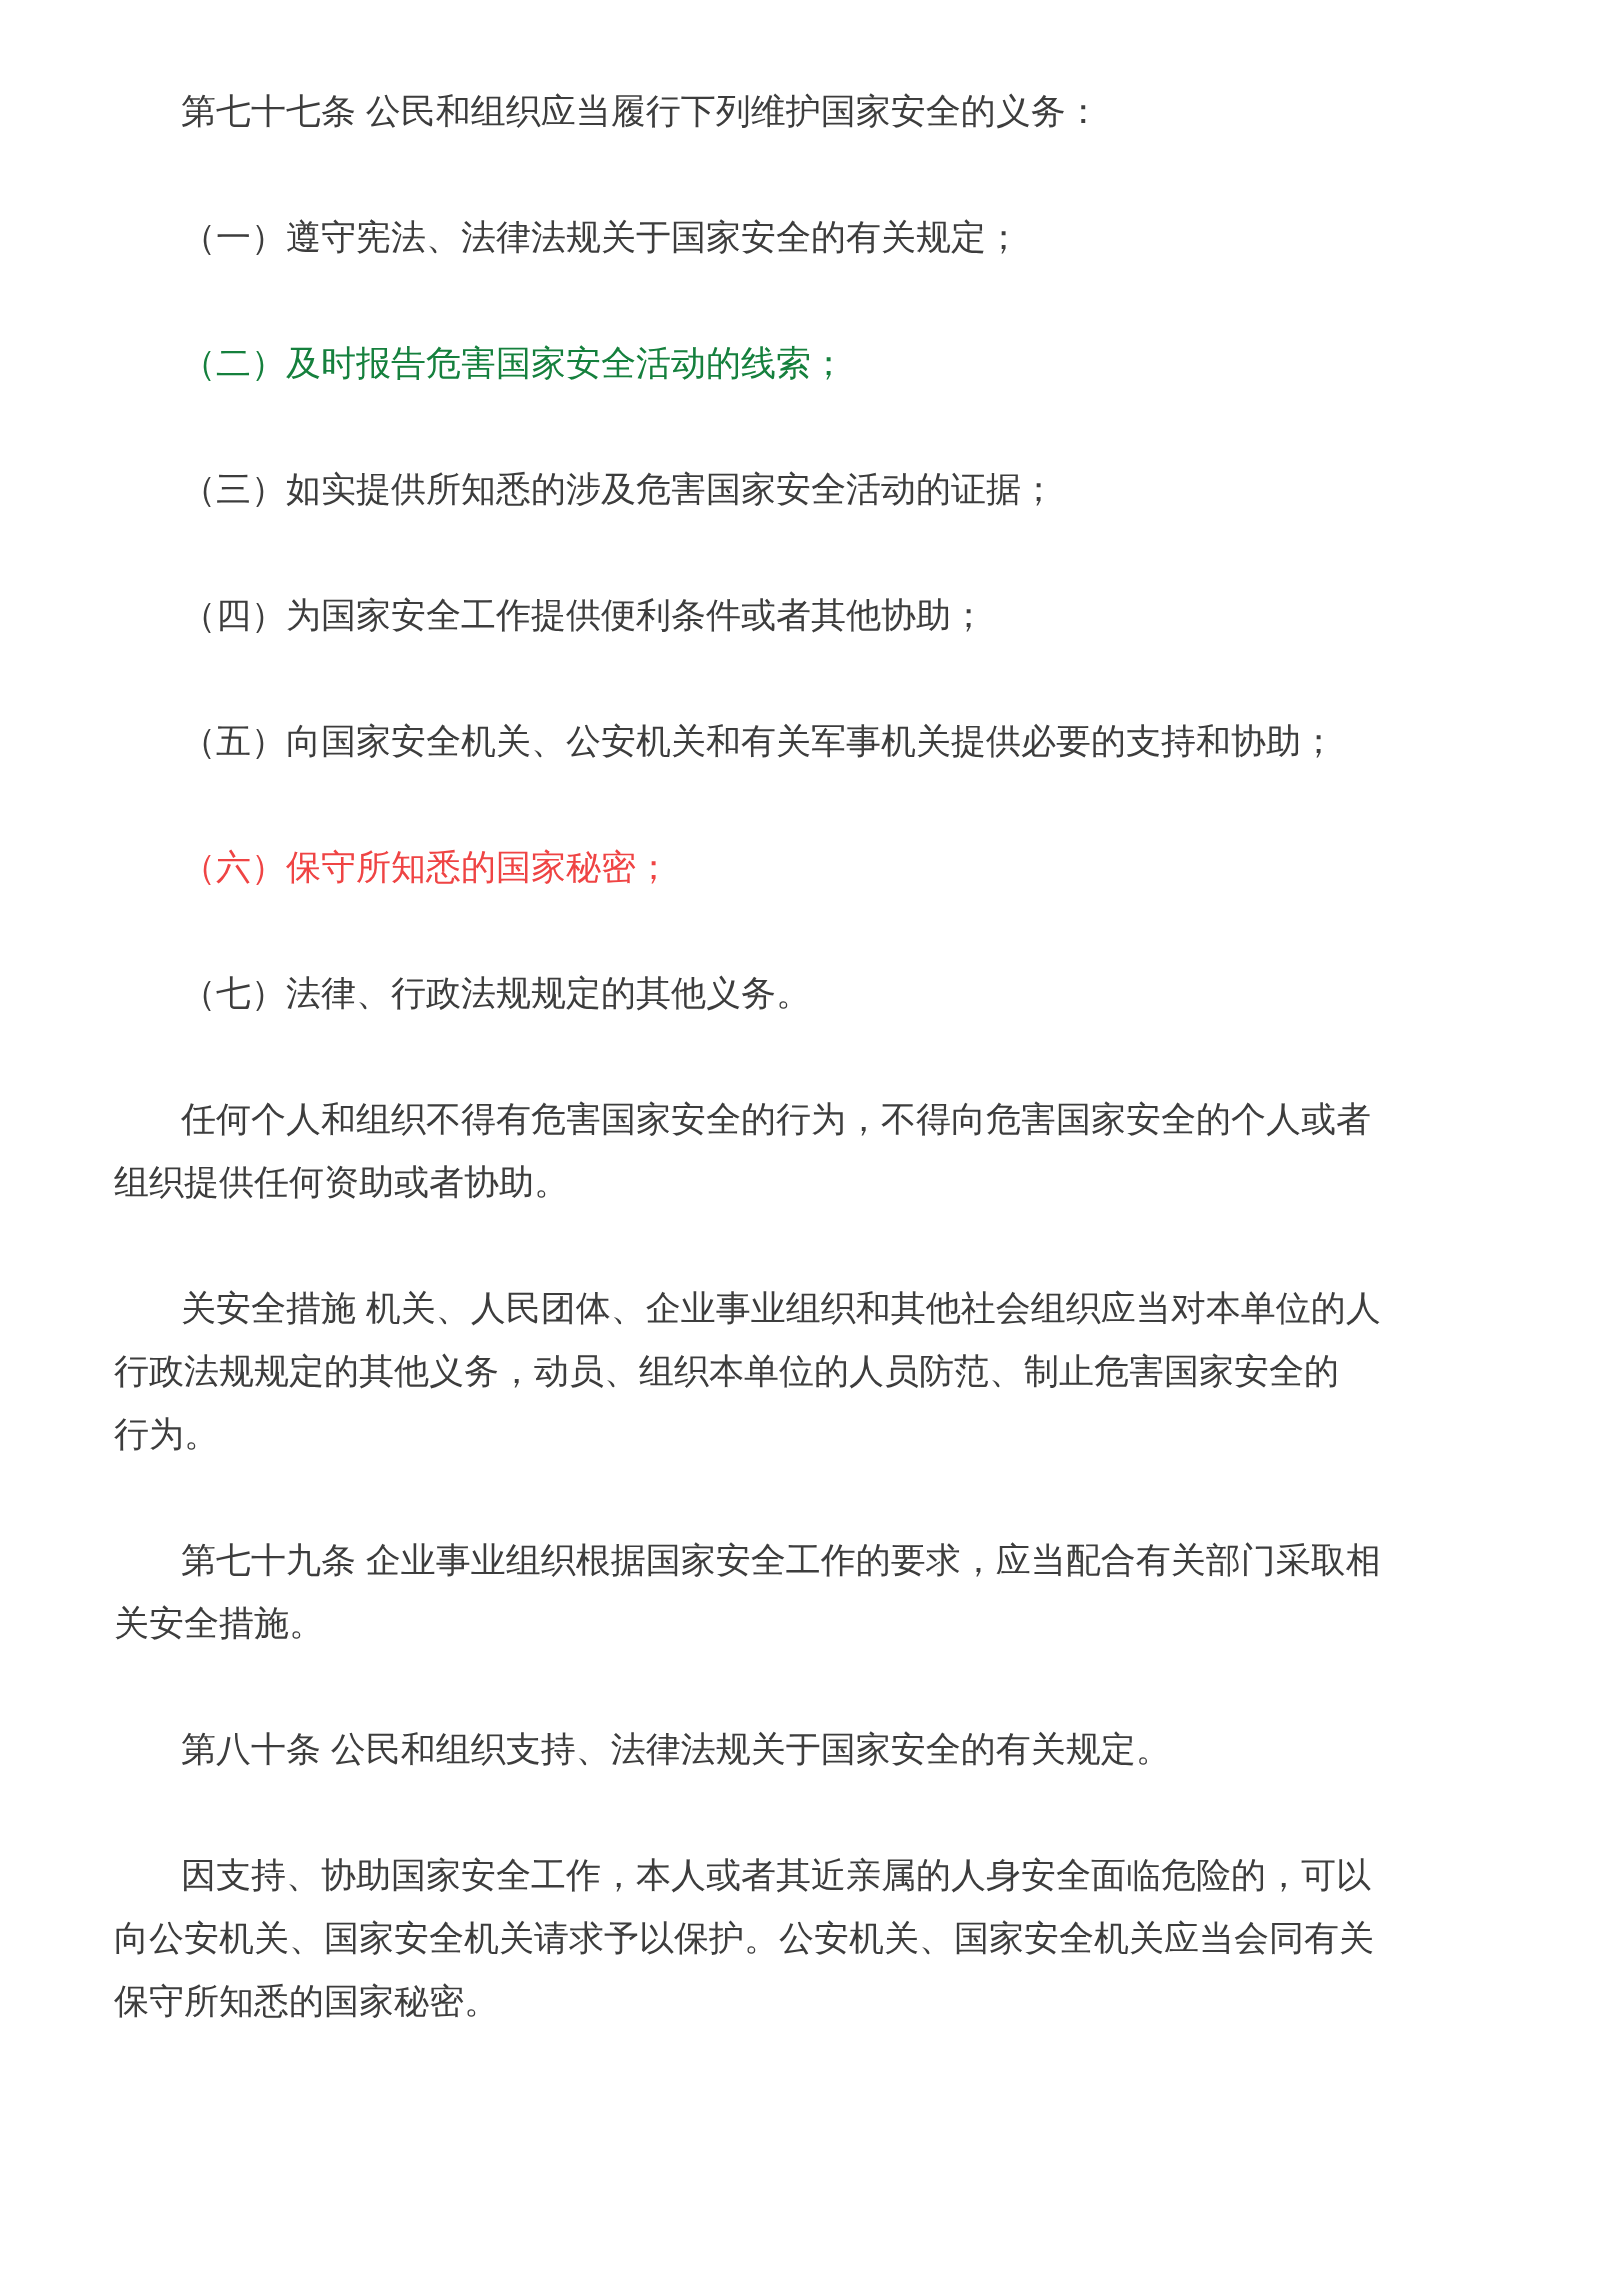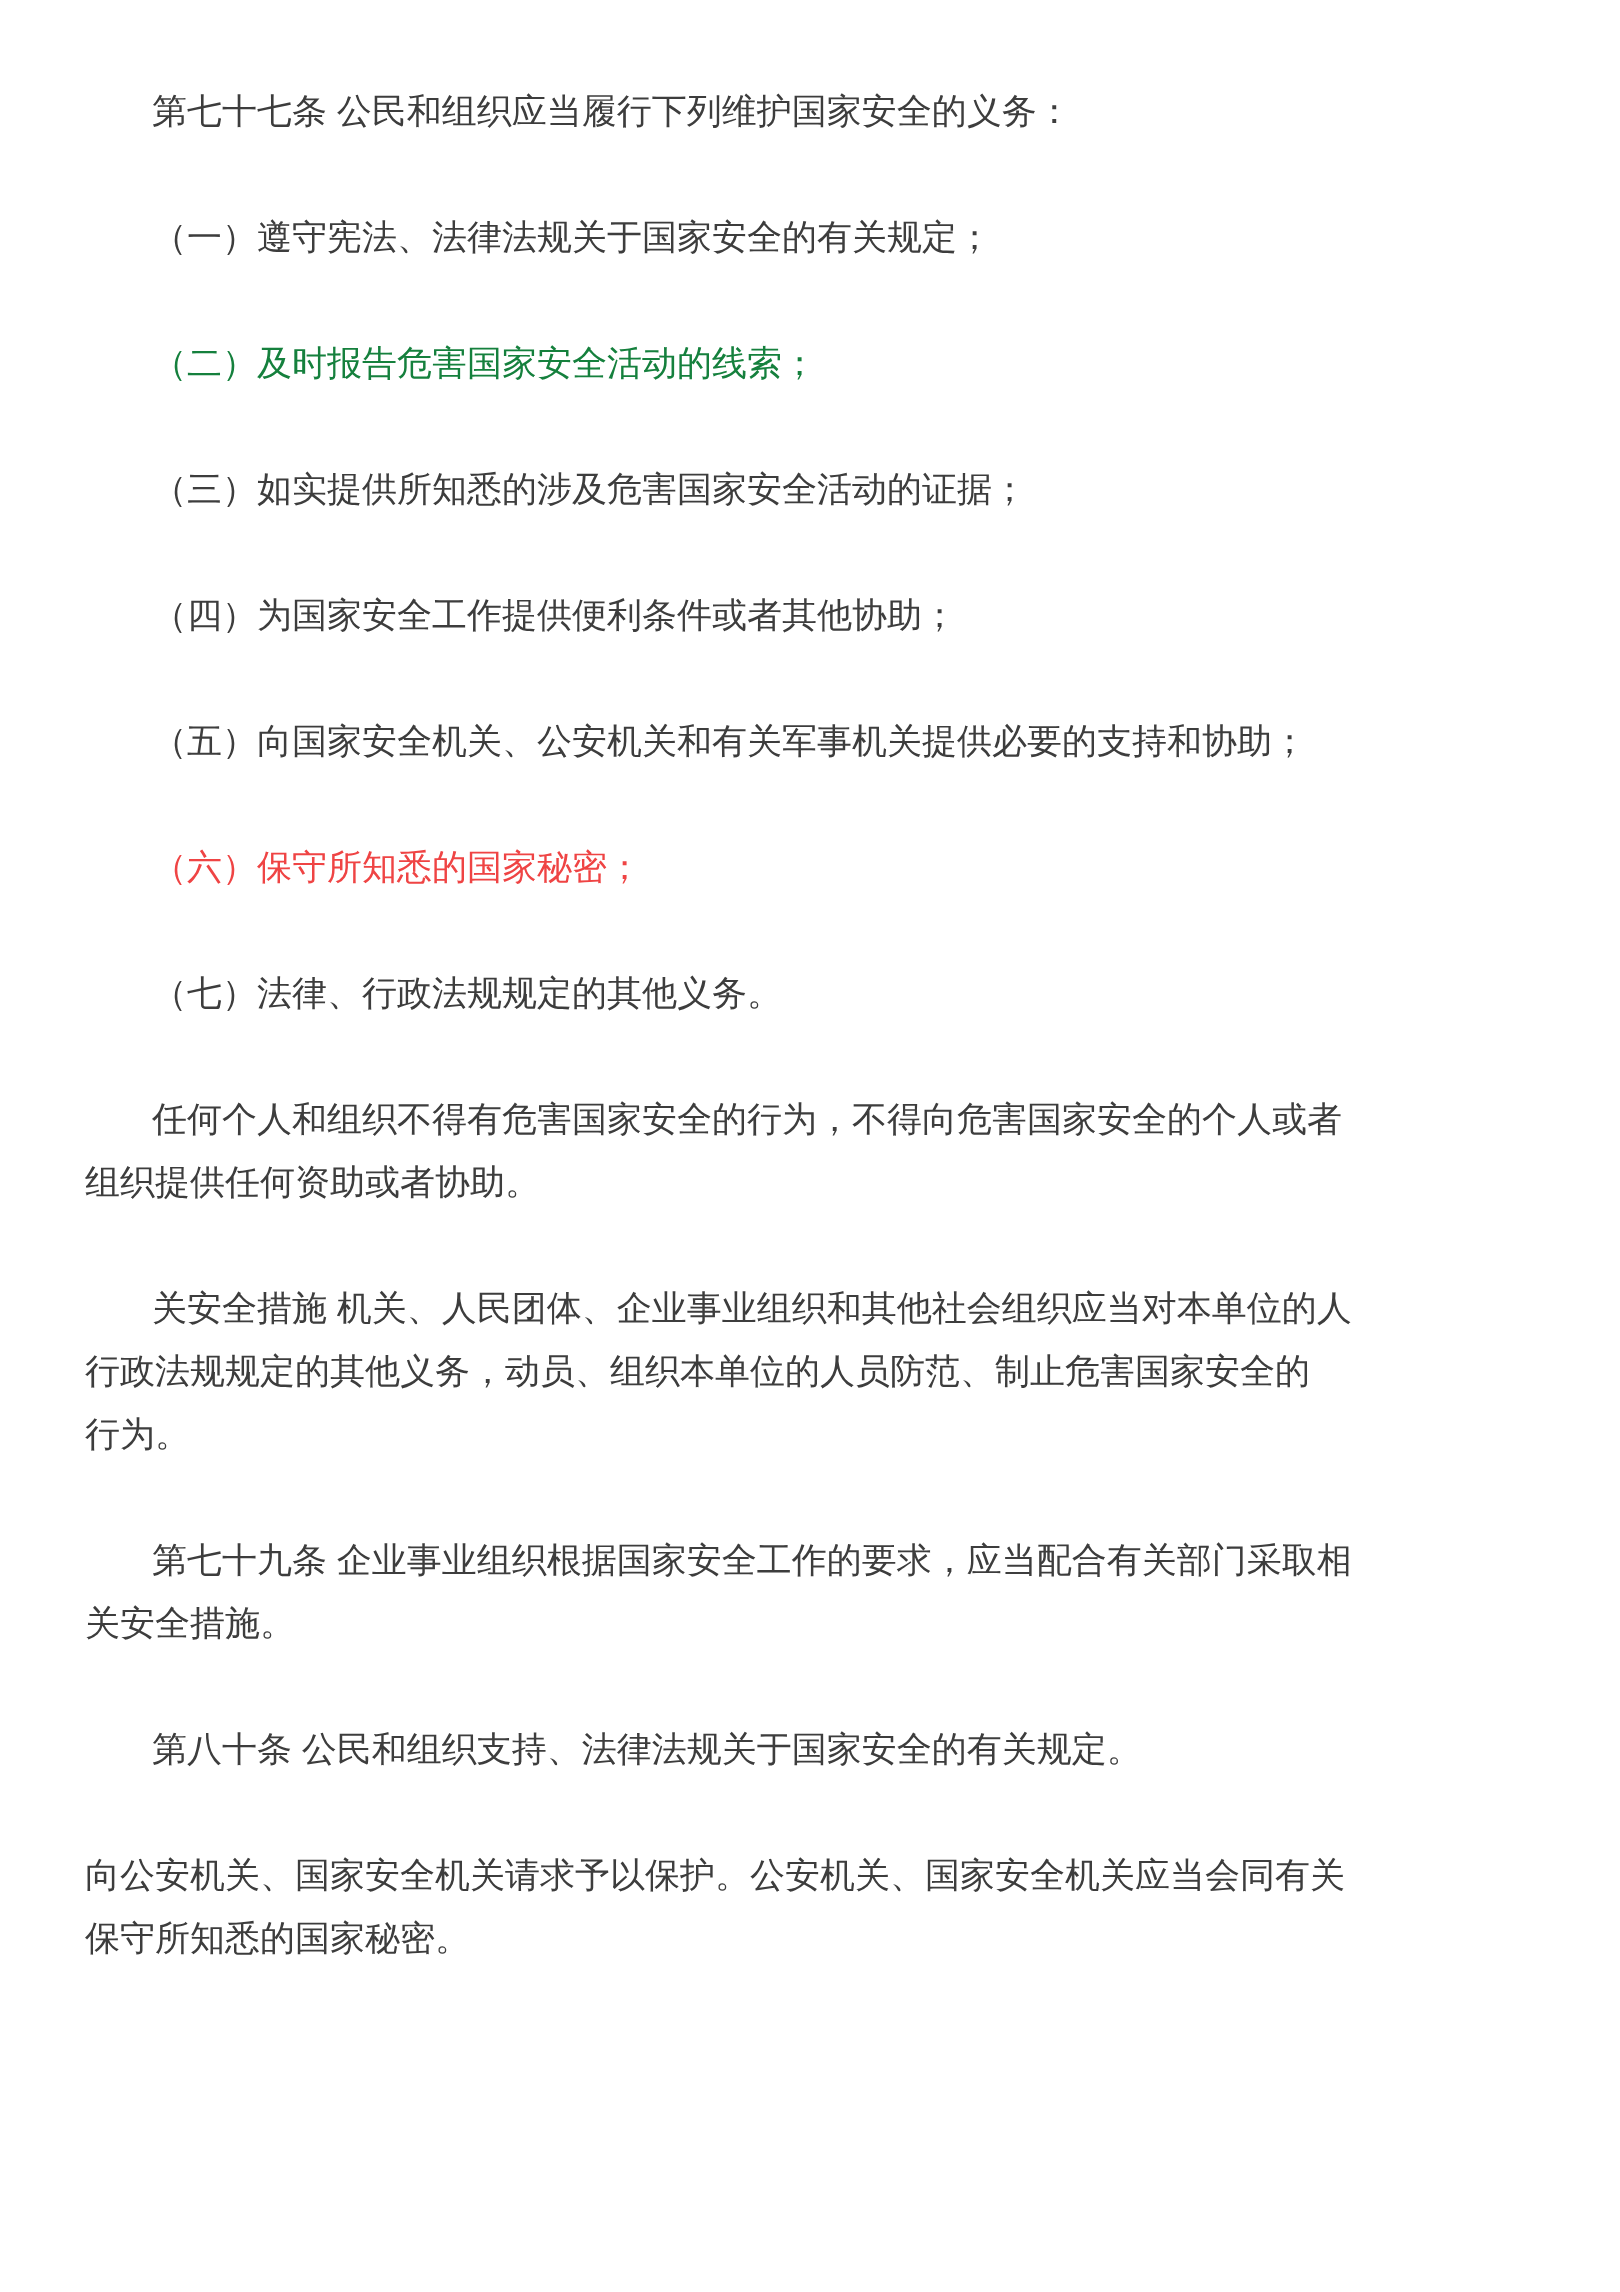--- a/index.html
+++ b/index.html
@@ -10,21 +10,21 @@
   body {
     width: 1620px;
     height: 2293px;
     overflow: hidden;
     font-family: "Liberation Sans", "DejaVu Sans", sans-serif;
   }
   .document-page {
     box-sizing: border-box;
     width: 1620px;
     height: 2234px;
-    padding: 79px 181px 0 85px;
+    padding: 79px 181px 0 114px;
     background: #ffffff;
   }
   .paragraph {
     margin: 0 0 63px 0;
   }
   .paragraph:last-child {
     margin-bottom: 0;
   }
   .line {
     font-size: 35px;
@@ -76,18 +76,19 @@
         <div class="line" style="color: rgb(61, 61, 61);">行为。</div>
       </div>
       <div class="paragraph">
         <div class="line first-line" style="color: rgb(61, 61, 61);">第七十九条 企业事业组织根据国家安全工作的要求，应当配合有关部门采取相</div>
         <div class="line" style="color: rgb(61, 61, 61);">关安全措施。</div>
       </div>
       <div class="paragraph">
         <div class="line first-line" style="color: rgb(61, 61, 61);">第八十条 公民和组织支持、法律法规关于国家安全的有关规定。</div>
       </div>
       <div class="paragraph">
+        <div class="line first-line" style="color: rgb(61, 61, 61);">因支持、协助国家安全工作，本人或者其近亲属的人身安全面临危险的，可以</div>
         <div class="line" style="color: rgb(61, 61, 61);">向公安机关、国家安全机关请求予以保护。公安机关、国家安全机关应当会同有关</div>
         <div class="line" style="color: rgb(61, 61, 61);">保守所知悉的国家秘密。</div>
       </div>
     </div>
 </main>
 
 
 </body></html>

